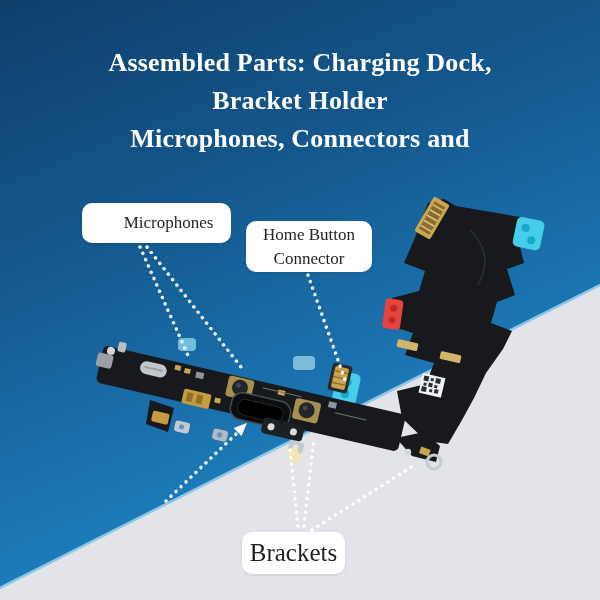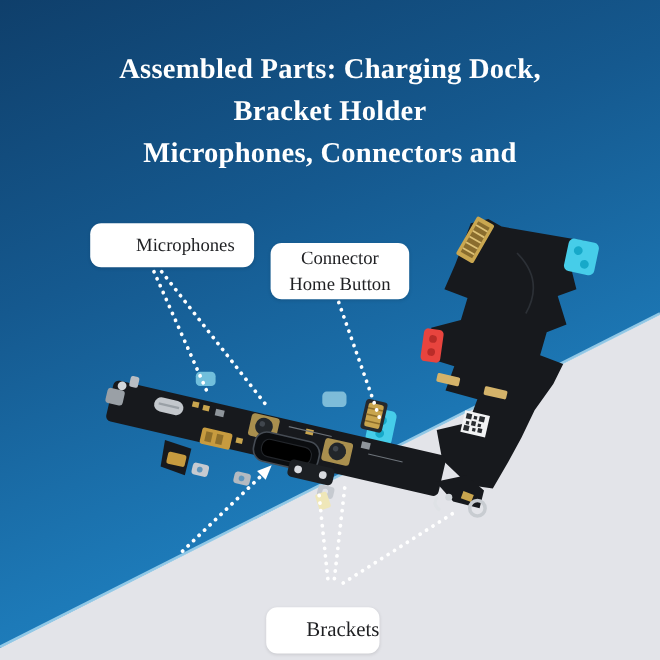--- a/index.html
+++ b/index.html
@@ -38,21 +38,21 @@
     color:var(--label-text);
     border-radius:10px;
     display:flex;align-items:center;justify-content:center;
     text-align:center;
     box-shadow:0 1px 3px rgba(0,0,0,.10);
     font-weight:400;
   }
   .callout-microphones{left:82px;top:203px;width:125px;height:40px;font-size:17px;padding-left:24px;}
   .callout-home-button{left:246px;top:221px;width:126px;height:51px;font-size:17px;line-height:24px;}
   .callout-charging-dock{left:57px;top:505px;width:152px;height:43px;font-size:19px;}
-  .callout-brackets{left:242px;top:552px;width:103px;height:42px;font-size:19px;justify-content:flex-end;}
+  .callout-brackets{left:242px;top:532px;width:103px;height:42px;font-size:25px;}
 </style>
 </head>
 <body>
 
 <div class="stage">
 
   <svg class="scene" width="600" height="600" viewBox="0 0 600 600">
 
     <polygon points="0,589 600,286 600,600 0,600" fill="#e3e4e9"></polygon>
     <line x1="0" y1="588" x2="600" y2="285" stroke="#a5d6ef" stroke-width="2.5" opacity="0.85"></line>
@@ -233,22 +233,22 @@
     <span>Bracket Holder</span>
     <span>Microphones, Connectors and</span>
   </h1>
 
   <div class="callout callout-microphones">
     <span>Microphones</span>
   </div>
 
   <div class="callout callout-home-button">
     <span>
+      <span style="display:block">Home Button</span>
       <span style="display:block">Connector</span>
-      <span style="display:block">Home Button</span>
     </span>
   </div>
 
 
   <div class="callout callout-brackets">
     <span>Brackets</span>
   </div>
 
 </div>
 

